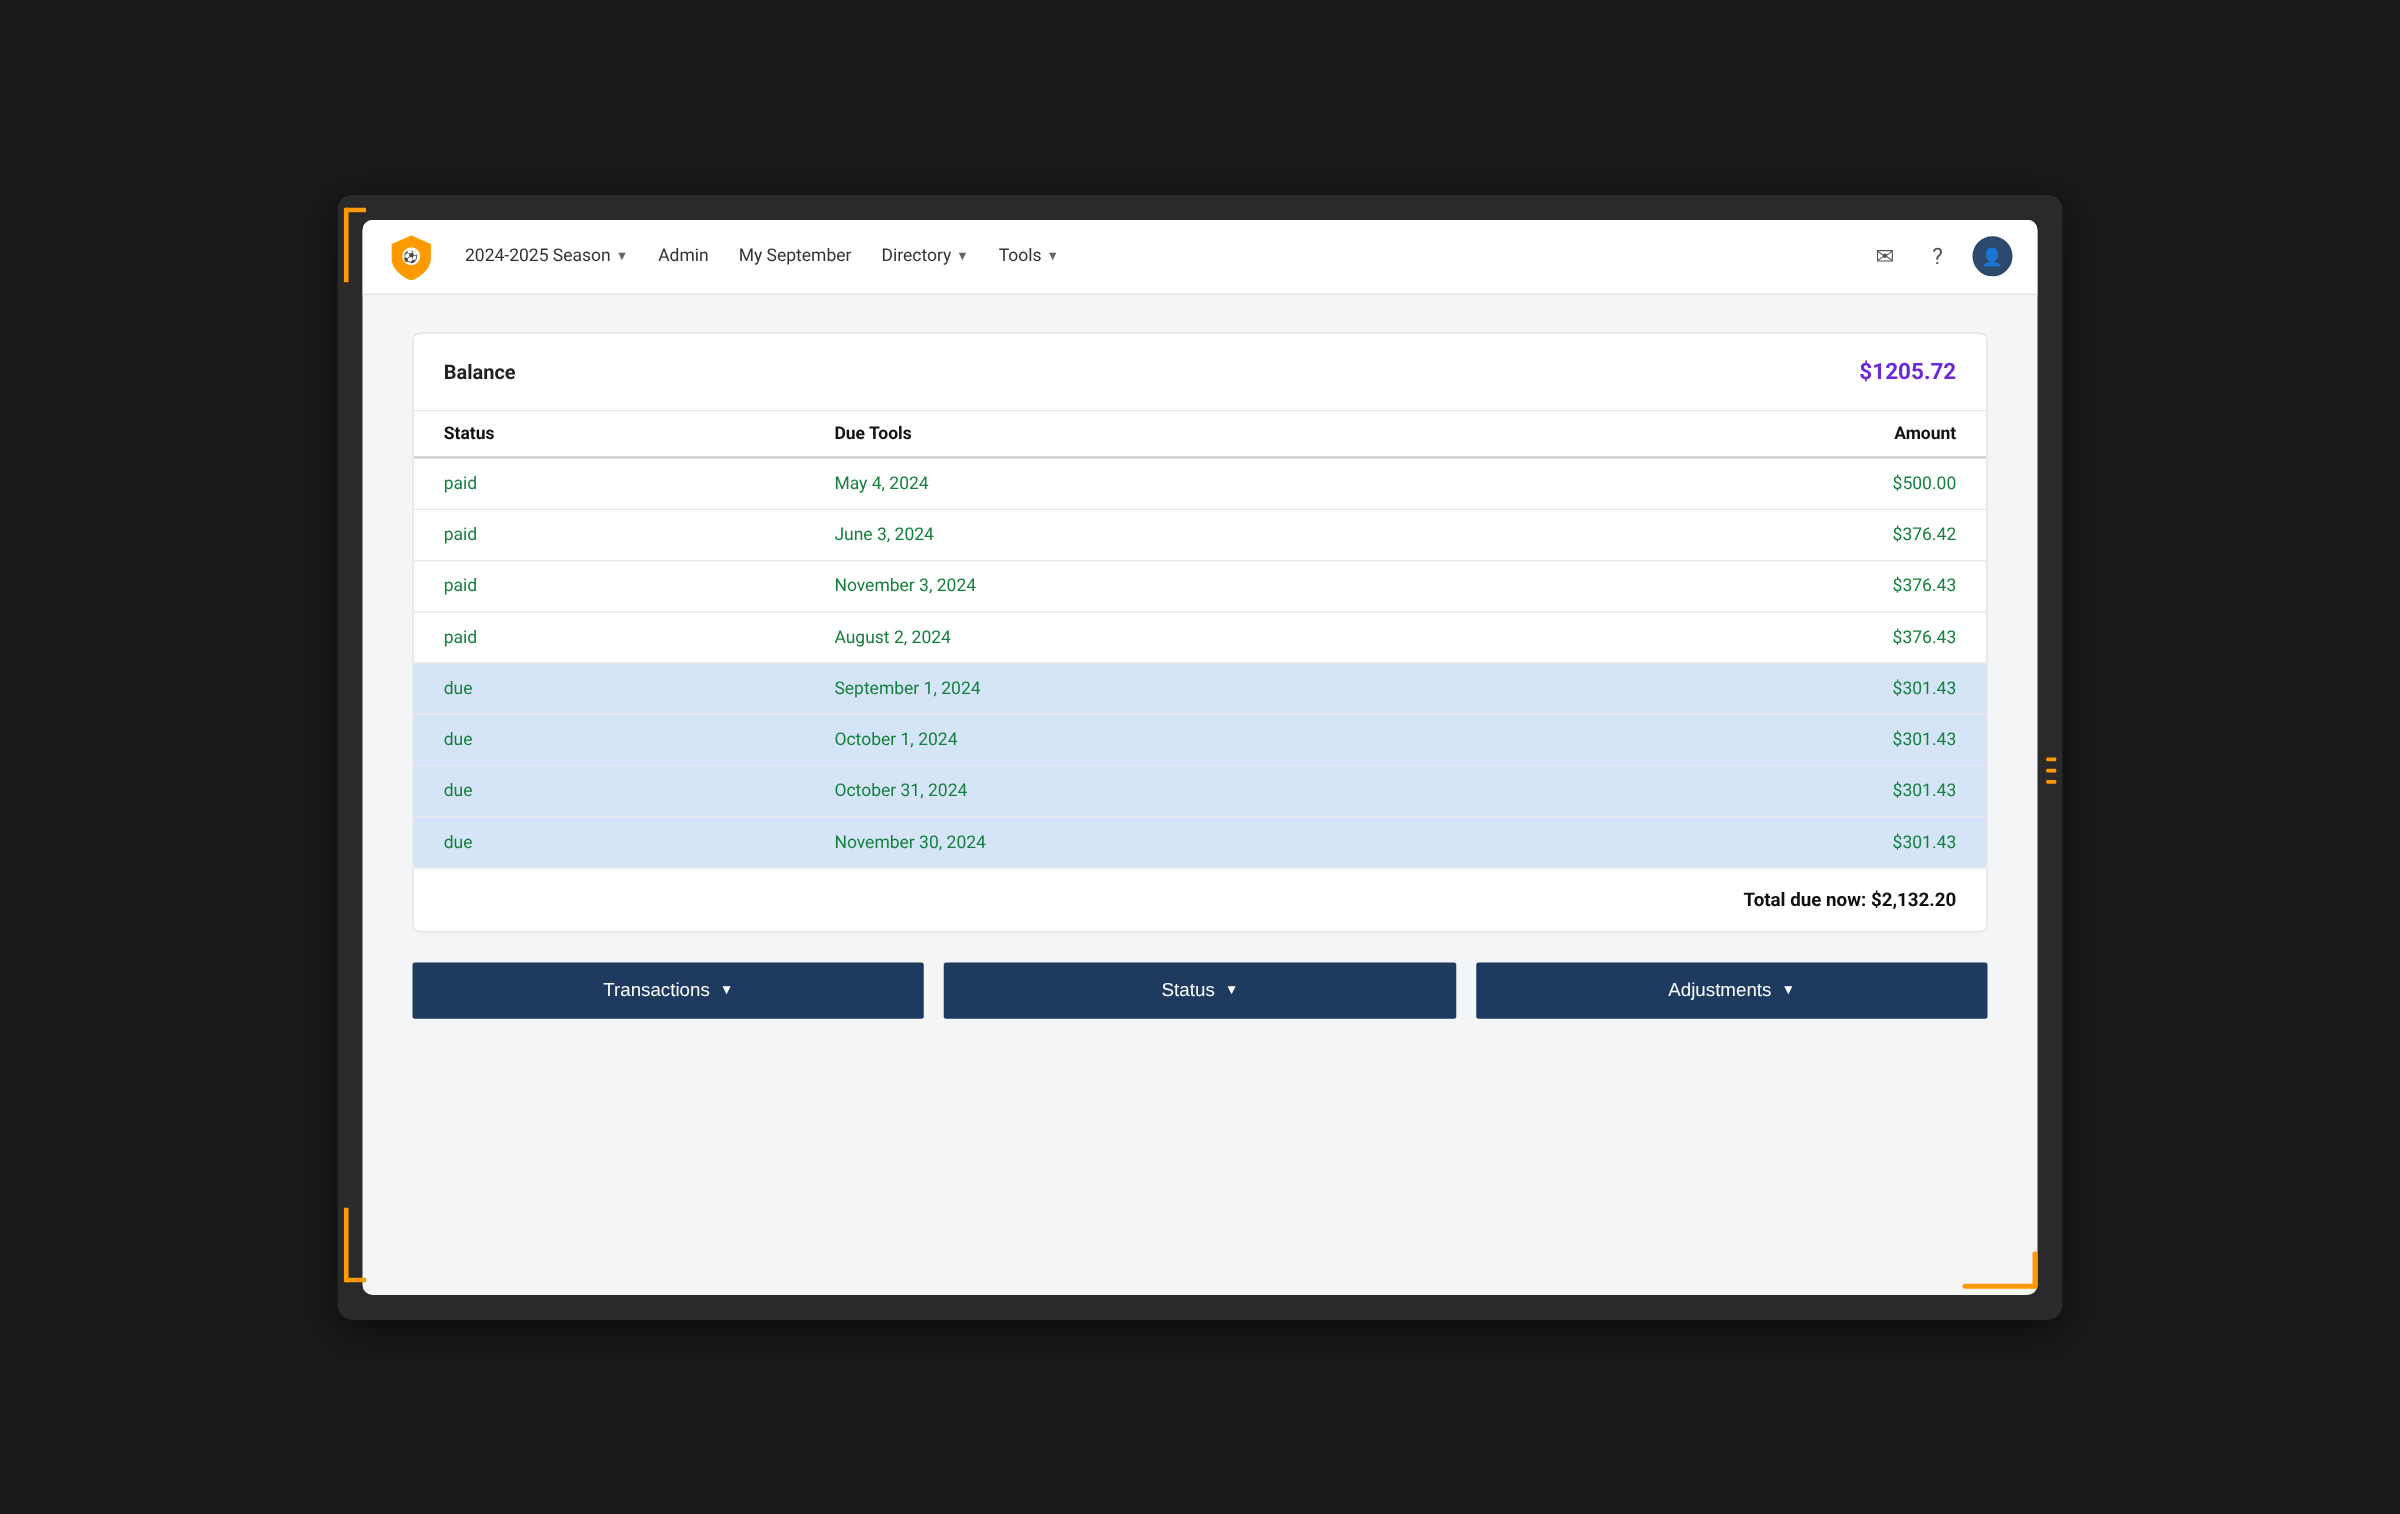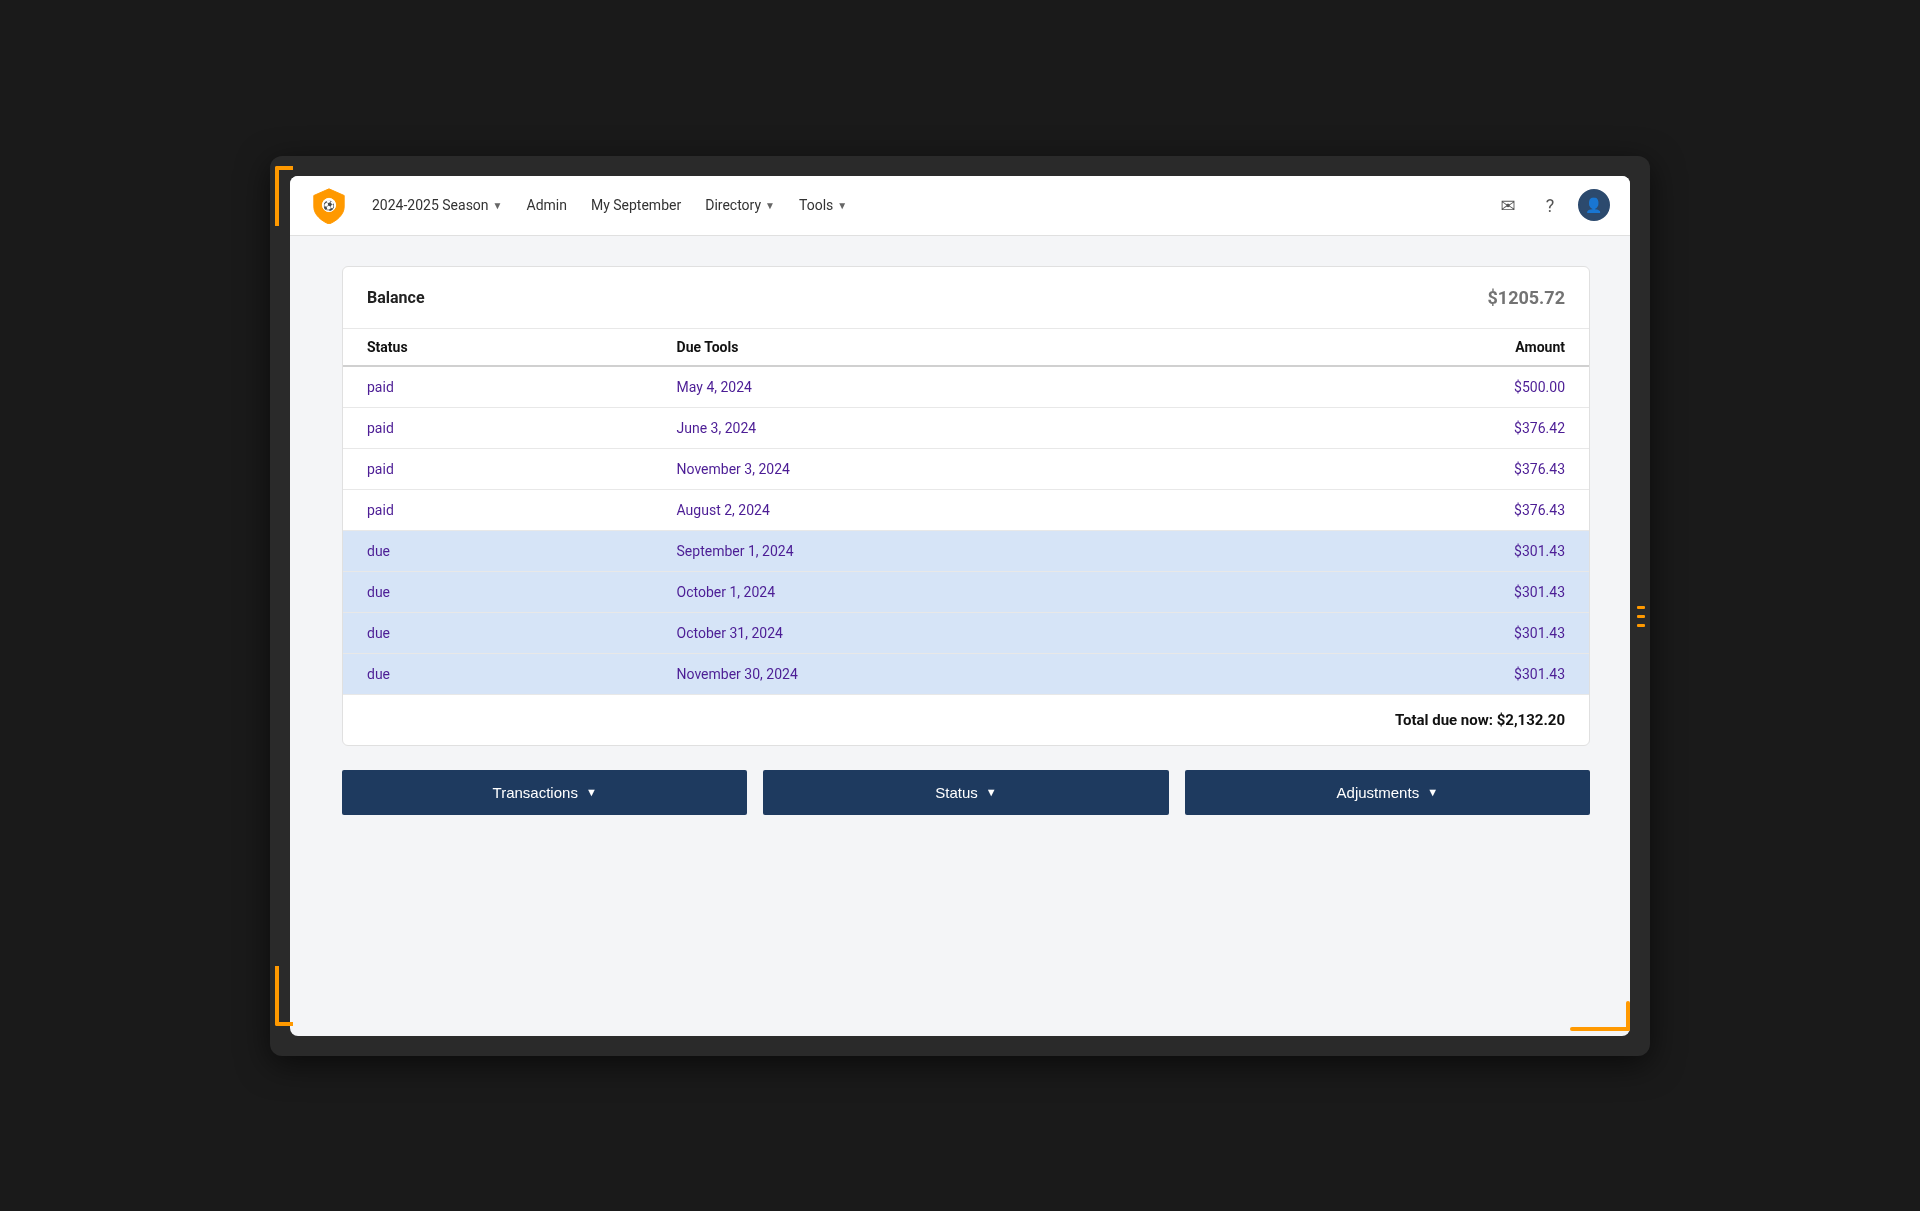--- a/index.html
+++ b/index.html
@@ -139,21 +139,20 @@
       align-items: center;
       justify-content: center;
       color: white;
       font-size: 14px;
       cursor: pointer;
     }
 
     
     .content-area {
       padding: 30px 40px;
-      margin-left: 12px;
     }
 
     .card {
       background: #ffffff;
       border-radius: 6px;
       border: 1px solid #e0e0e0;
       overflow: hidden;
     }
 
     
@@ -165,21 +164,21 @@
       border-bottom: 1px solid #e8e8e8;
     }
     .balance-label {
       font-size: 16px;
       font-weight: 700;
       color: #222;
     }
     .balance-value {
       font-size: 18px;
       font-weight: 700;
-      color: #737373;
+      color: #6d28d9;
     }
 
     
     .payment-schedule-header {
       display: flex;
       align-items: center;
       gap: 14px;
       padding: 20px 24px 16px;
       border-bottom: 1px solid #e8e8e8;
     }
@@ -212,21 +211,21 @@
       font-size: 14px;
       font-weight: 700;
       color: #111;
     }
     .payment-table th.amount-col {
       text-align: right;
     }
     .payment-table td {
       padding: 12px 24px;
       font-size: 14px;
-      color: #4c1d95;
+      color: #15803d;
       border-bottom: 1px solid #e8e8e8;
     }
     .payment-table td.amount-val {
       text-align: right;
     }
     .row-paid {
       background: #ffffff;
     }
     .row-due {
       background: #d6e4f7;

